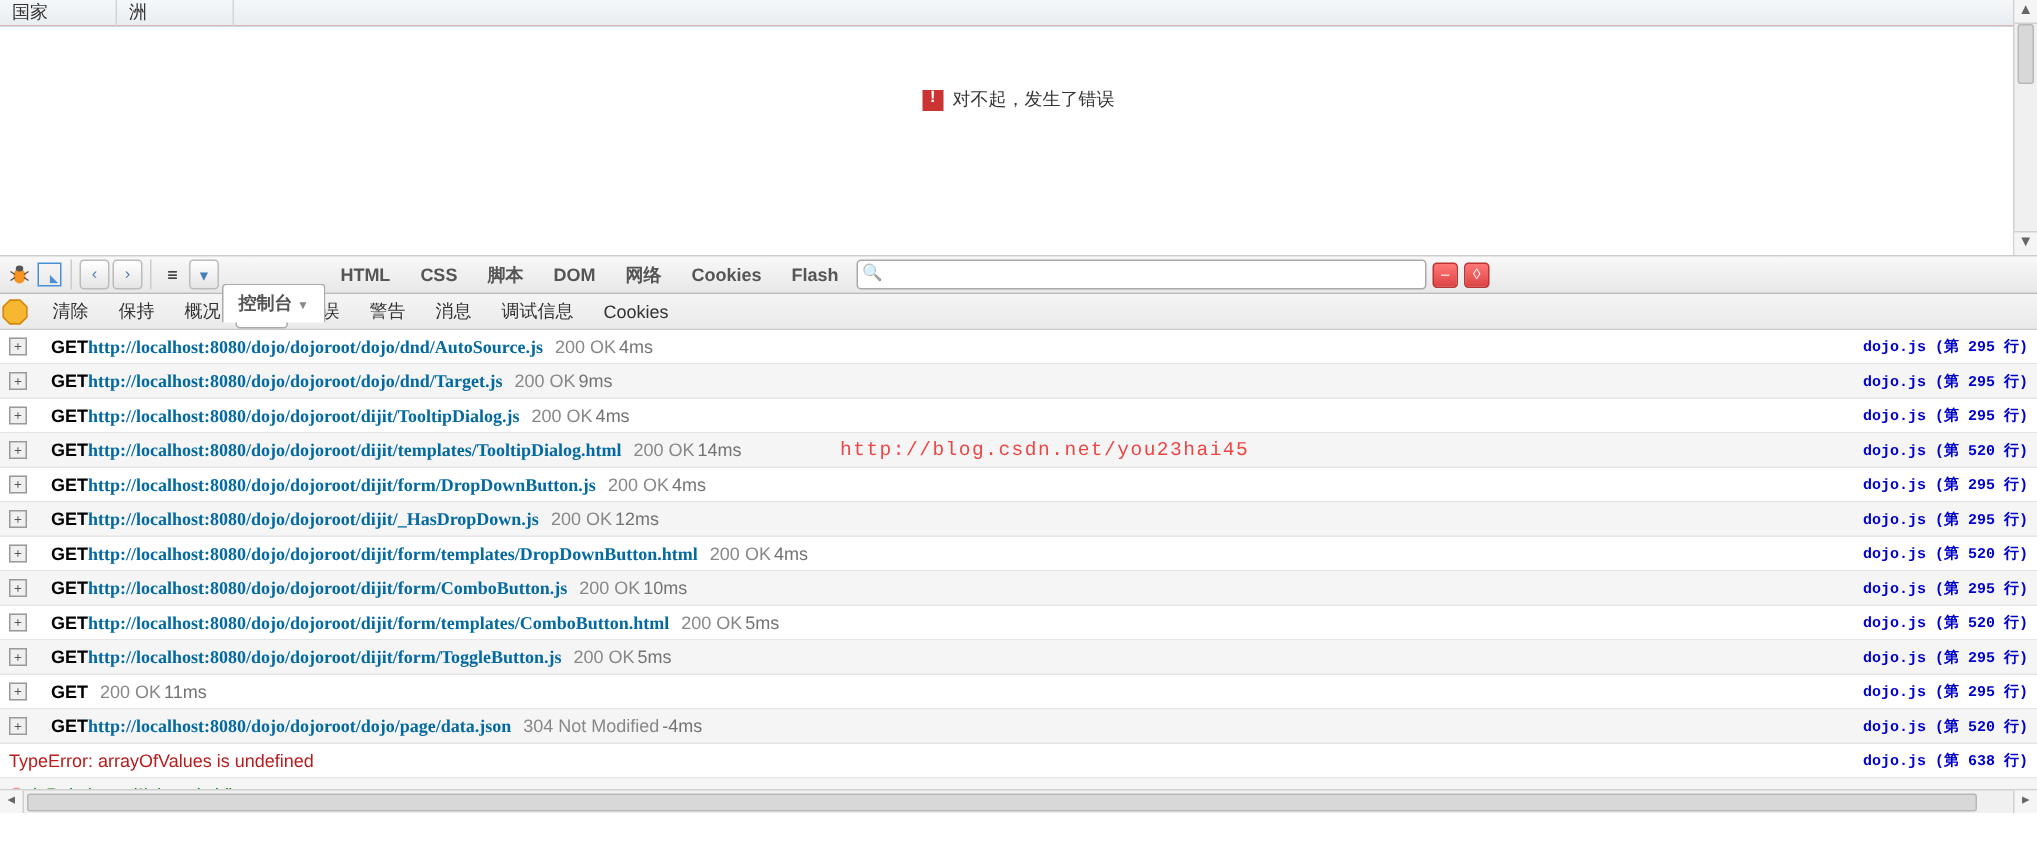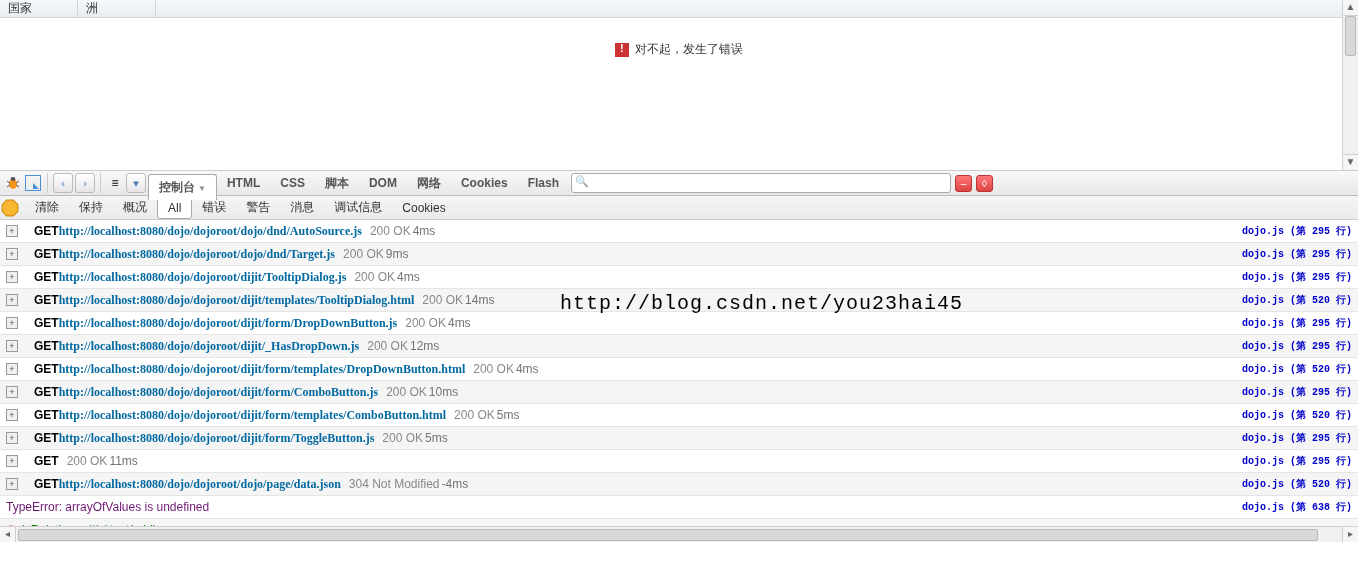--- a/index.html
+++ b/index.html
@@ -1,40 +1,40 @@
 <!DOCTYPE html>
 <html><head>
 <meta charset="utf-8">
 <style>
 * { margin: 0; padding: 0; box-sizing: border-box; font-family: Tahoma, Arial, sans-serif; font-size: 12px; }
 body { width: 1358px; height: 566px; background: #fff; overflow: hidden; position: relative; }
 
 .top-area { height: 170px; background: #ef4444; display: flex; flex-direction: column; }
 .header-row { height: 18px; background: linear-gradient(to bottom, #f5f8fa, #e8edf1); border-bottom: 1px solid #d0d5d9; display: flex; align-items: center; }
 .header-cell { padding: 0 8px; border-right: 1px solid #d0d5d9; height: 18px; display: flex; align-items: center; color: #333; }
-.error-area { flex: 1; background: #fff; display: flex; align-items: flex-start; justify-content: center; padding-top: 23px; }
+.error-area { flex: 1; background: #fff; display: flex; align-items: flex-start; justify-content: center; padding-top: 40px; }
 .error-msg { display: flex; align-items: center; gap: 6px; color: #333; font-size: 12px; }
 .error-icon { width: 14px; height: 14px; background: #c33; position: relative; }
 .error-icon::after { content: "!"; position: absolute; top: -1px; left: 5px; color: #fff; font-weight: bold; font-size: 11px; }
 
 .scrollbar-right { position: absolute; right: 0; top: 0; width: 16px; height: 170px; background: #f0f0f0; border-left: 1px solid #d0d0d0; }
 .scrollbar-right .arrow-up { height: 16px; background: #f5f5f5; border-bottom: 1px solid #d0d0d0; text-align: center; line-height: 14px; color: #666; font-size: 10px; }
 .scrollbar-right .arrow-down { position: absolute; bottom: 0; width: 100%; height: 16px; background: #f5f5f5; border-top: 1px solid #d0d0d0; text-align: center; line-height: 14px; color: #666; font-size: 10px; }
 .scrollbar-right .thumb { margin: 0 2px; height: 40px; background: #d8d8d8; border: 1px solid #b8b8b8; border-radius: 2px; }
 
 .firebug-toolbar { height: 26px; background: linear-gradient(to bottom, #f8f8f8, #e8e8e8); border-top: 1px solid #ccc; border-bottom: 1px solid #bbb; display: flex; align-items: center; padding: 0 4px; gap: 2px; }
 .fb-icon { width: 18px; height: 18px; display: inline-flex; align-items: center; justify-content: center; }
 .fb-bug { width: 16px; height: 16px; }
 .fb-inspect { width: 16px; height: 16px; border: 1px solid #4a90d9; position: relative; }
 .fb-inspect::after { content: ""; position: absolute; bottom: 1px; right: 1px; width: 6px; height: 6px; background: #4a90d9; clip-path: polygon(0 0, 100% 100%, 0 100%); }
 .fb-nav { width: 20px; height: 20px; border: 1px solid #bbb; background: linear-gradient(to bottom,#fff,#e5e5e5); border-radius: 3px; display: flex; align-items: center; justify-content: center; color: #4a7db5; font-size: 11px; }
 .fb-sep { width: 1px; height: 20px; background: #ccc; margin: 0 3px; }
 .fb-tabs { display: flex; align-items: center; gap: 0; }
 .fb-tab { padding: 4px 10px; color: #555; cursor: pointer; font-weight: bold; }
-.fb-tab.active { background: #fff; border: 1px solid #aaa; border-bottom: none; border-radius: 3px 3px 0 0; position: relative; top: 4px; }
+.fb-tab.active { background: #fff; border: 1px solid #aaa; border-bottom: none; border-radius: 3px 3px 0 0; position: relative; top: 19px; }
 .fb-tab .dd { font-size: 8px; margin-left: 3px; color: #888; }
 .fb-search { flex: 1; margin-left: auto; display: flex; align-items: center; gap: 4px; }
 .fb-search input { width: 380px; height: 20px; border: 1px solid #aaa; border-radius: 3px; padding: 0 6px 0 22px; background: #fff; }
 .fb-search-wrap { position: relative; }
 .fb-search-wrap::before { content: "🔍"; position: absolute; left: 4px; top: 2px; font-size: 11px; opacity: 0.6; }
 .fb-winbtn { width: 17px; height: 17px; border-radius: 3px; display: inline-flex; align-items: center; justify-content: center; font-size: 10px; color: #fff; }
 .fb-min { background: linear-gradient(to bottom,#f77,#d44); border: 1px solid #b33; }
 .fb-close { background: linear-gradient(to bottom,#f77,#d44); border: 1px solid #b33; }
 
 .firebug-subbar { height: 24px; background: linear-gradient(to bottom,#f5f5f5,#eaeaea); border-bottom: 1px solid #ccc; display: flex; align-items: center; padding: 0 1px; gap: 0; }
@@ -45,24 +45,24 @@
 .net-panel { height: 306px; overflow-y: auto; background: #fff; }
 .net-row { height: 23px; border-bottom: 1px solid #e5e5e5; display: flex; align-items: center; padding: 0 6px; font-size: 11px; }
 .net-row:nth-child(even) { background: #f5f5f5; }
 .net-expand { width: 12px; height: 12px; border: 1px solid #999; background: #f0f0f0; display: inline-flex; align-items: center; justify-content: center; font-size: 9px; color: #555; margin-right: 4px; cursor: pointer; line-height: 1; }
 .net-method { font-weight: bold; color: #000; margin-left: 12px; }
 .net-url { font-weight: bold; color: #0369a1; font-family: Liberation Serif, serif; }
 .net-status { color: #888; margin-left: 8px; }
 .net-time { color: #737373; margin-left: 2px; }
 .net-source { margin-left: auto; color: #0000cc; font-family: "Courier New", monospace; font-size: 10px; font-weight: bold; }
 .net-row.error-row { background: #fff; }
-.net-row.error-row .err-text { color: #701a75; }
+.net-row.error-row .err-text { color: #b91c1c; }
 .net-row.code-row { font-family: "Courier New", monospace; color: #080; }
 .net-row.code-row .err-dot { width: 10px; height: 10px; border-radius: 50%; background: #fcc; border: 1px solid #e99; margin-right: 6px; }
-.watermark { position: absolute; top: 292px; left: 560px; color: #000000; font-size: 20px; font-family: "Courier New", monospace; pointer-events: none; z-index: 5; letter-spacing: 1px; }
+.watermark { position: absolute; top: 292px; left: 560px; color: #ef4444; font-size: 13px; font-family: "Courier New", monospace; pointer-events: none; z-index: 5; letter-spacing: 1px; }
 
 .bottom-scroll { height: 16px; background: #f0f0f0; border-top: 1px solid #d0d0d0; position: relative; }
 .bottom-scroll .sb-left { position: absolute; left: 0; width: 16px; height: 100%; background: #f5f5f5; border-right: 1px solid #d0d0d0; text-align: center; color: #666; font-size: 10px; line-height: 14px; }
 .bottom-scroll .sb-right { position: absolute; right: 0; width: 16px; height: 100%; background: #f5f5f5; border-left: 1px solid #d0d0d0; text-align: center; color: #666; font-size: 10px; line-height: 14px; }
 .bottom-scroll .sb-thumb { position: absolute; left: 18px; top: 2px; height: 12px; width: 1300px; background: #d8d8d8; border: 1px solid #b8b8b8; border-radius: 2px; }
 </style>
 </head>
 <body>
 
 <div class="top-area">

